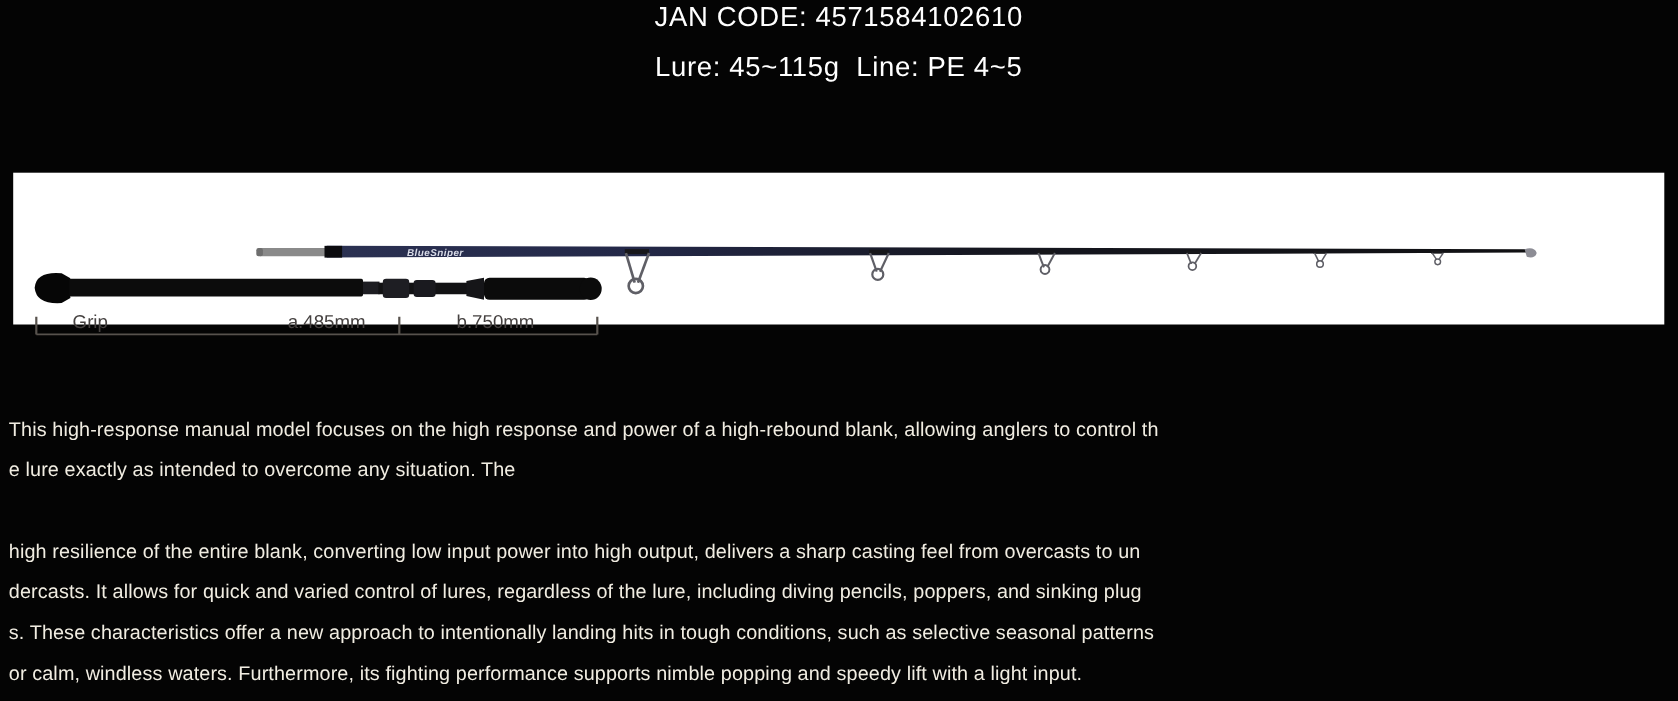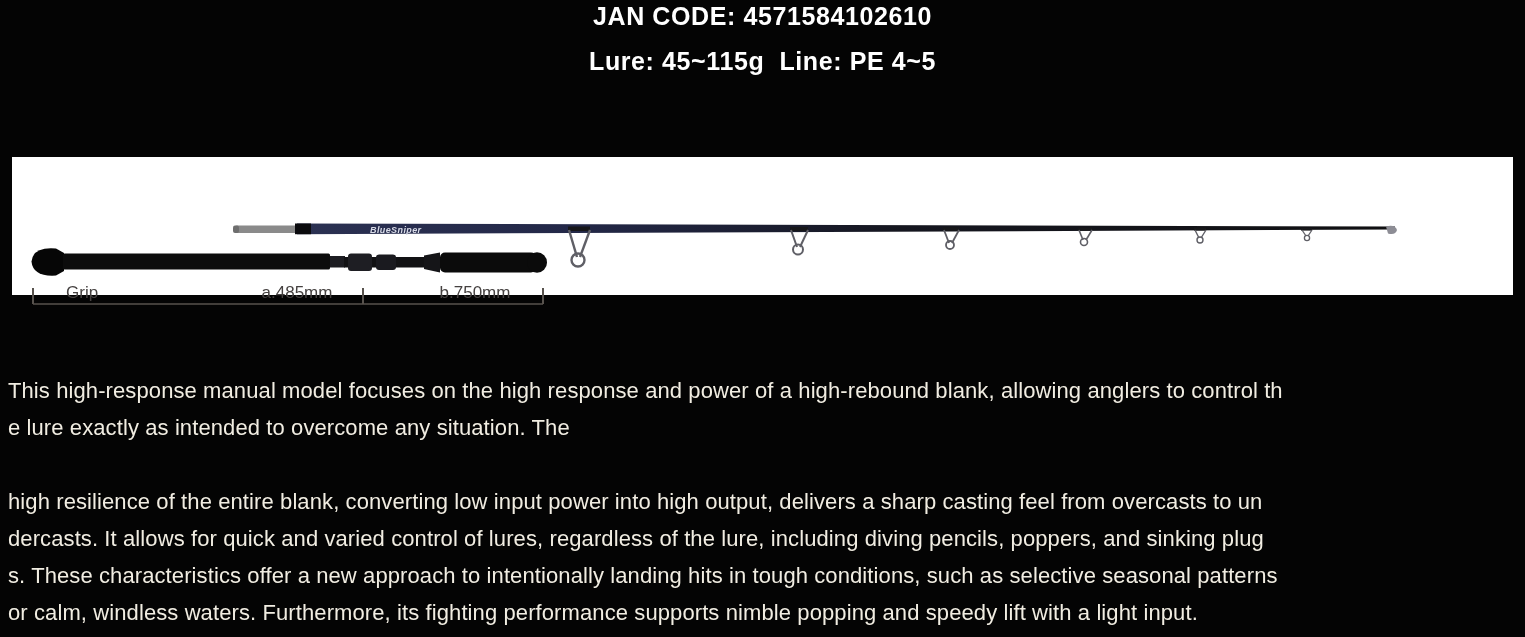--- a/index.html
+++ b/index.html
@@ -17,21 +17,21 @@
   }
 
   
   .hline {
     position: absolute;
     left: 0;
     width: 1525px;
     text-align: center;
     color: #ffffff;
     font-size: 25px;
-    font-weight: 700;
+    font-weight: 400;
     letter-spacing: 0.6px;
     white-space: pre;
   }
   .hline.jan   { top: 2px; }
   .hline.specs { top: 47px; }
 
   
   .panel {
     position: absolute;
     left: 12px;
@@ -44,29 +44,29 @@
   .mlabel {
     position: absolute;
     top: 126px;
     height: 20px;
     font-size: 17px;
     line-height: 20px;
     color: #454140;
   }
   .mlabel.grip { left: 27px; margin-left: 27px; }
   .mlabel.a    { left: 225px; width: 120px; text-align: center; }
-  .mlabel.b    { left: 403px; width: 120px; text-align: center; }
+  .mlabel.b    { left: 403px; width: 120px; text-align: left; }
 
   
   .para {
     position: absolute;
     left: 8px;
     width: 1510px;
     color: #f1ede2;
-    font-size: 22px;
+    font-size: 18px;
     line-height: 37px;
     letter-spacing: 0.1px;
     white-space: pre-line;
   }
   .para.p1 { top: 372px; }
   .para.p2 { top: 483px; }
 </style>
 </head>
 <body>
 

